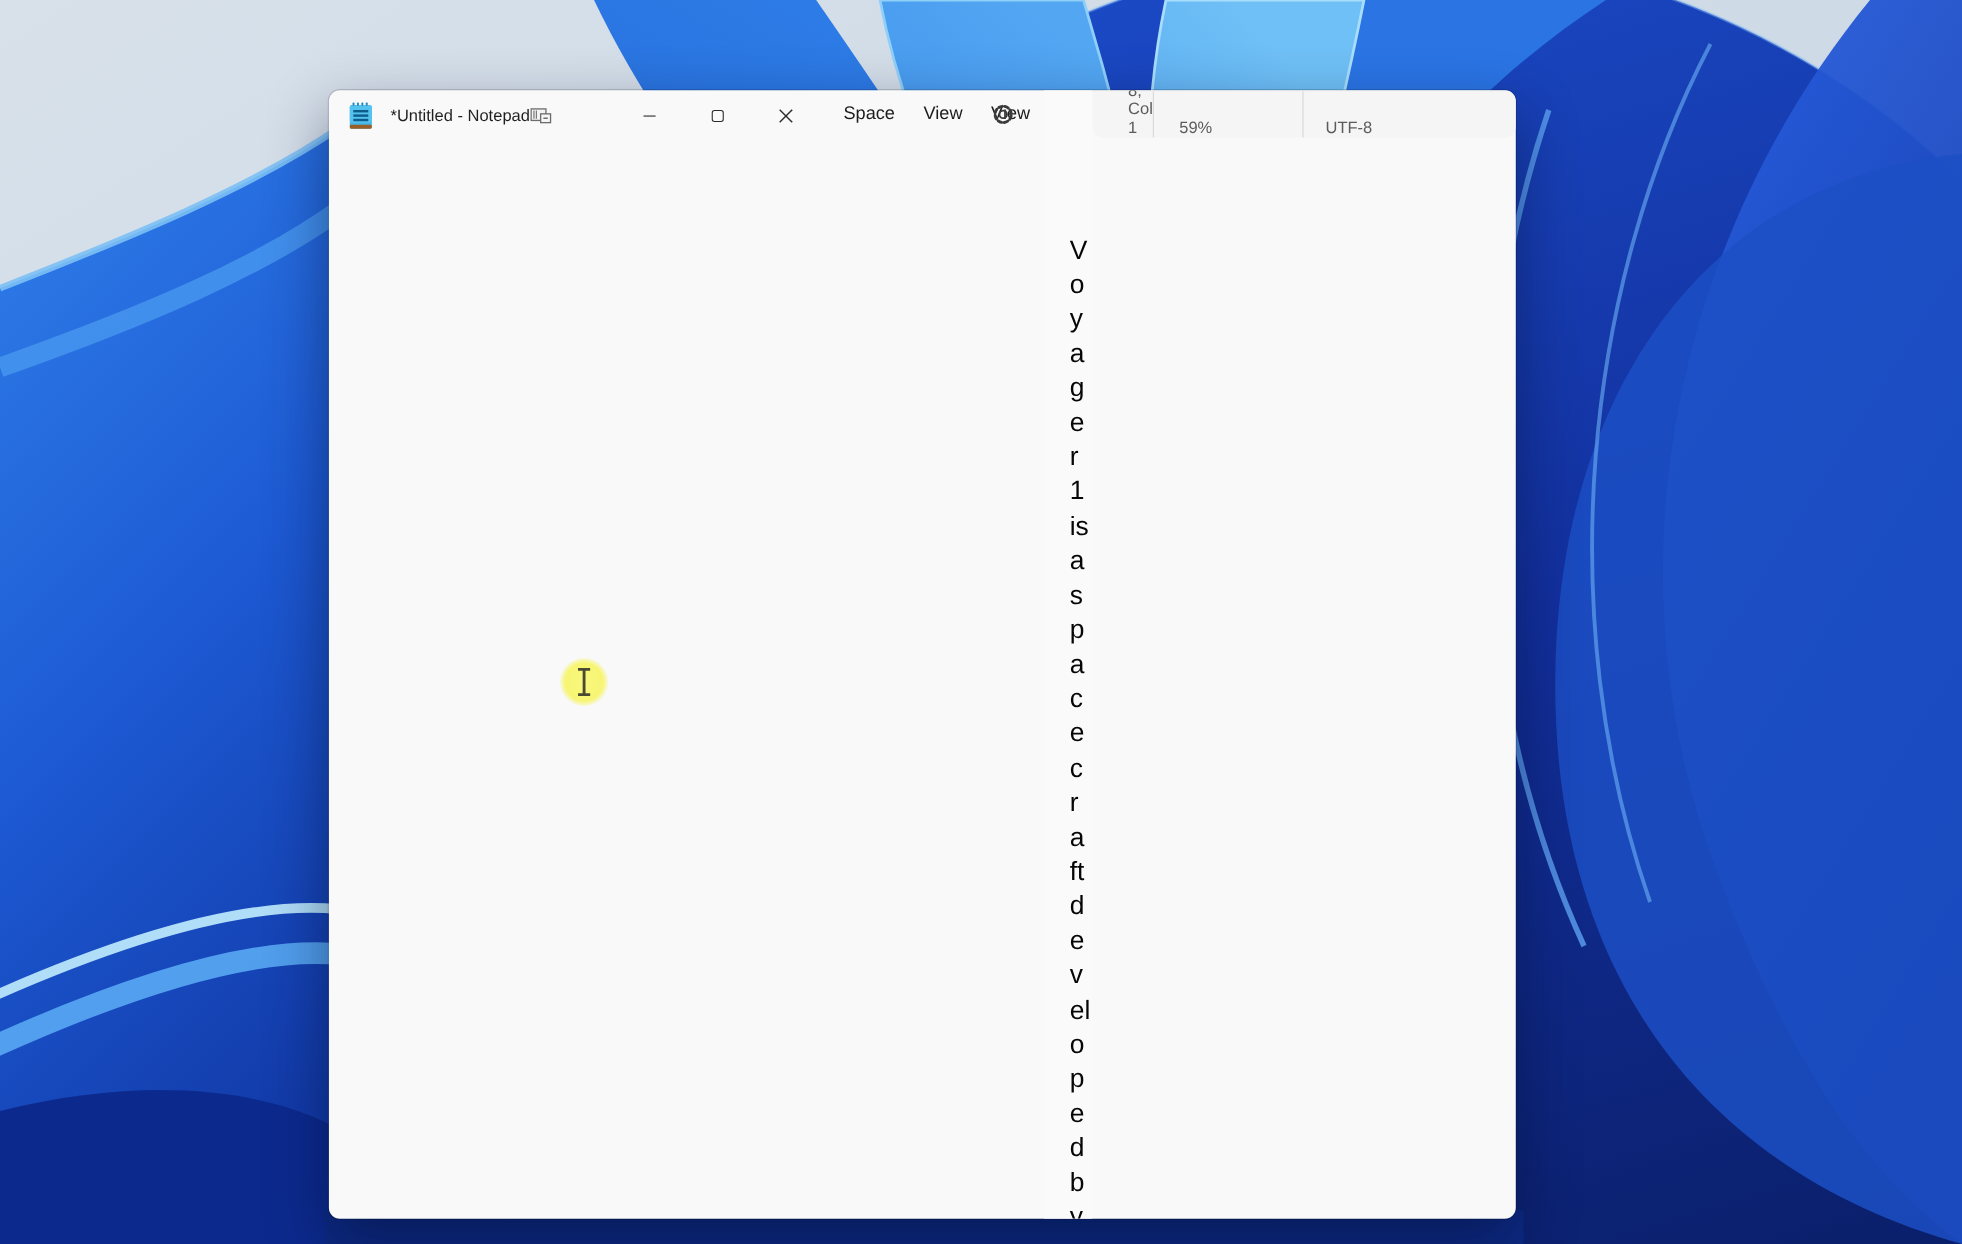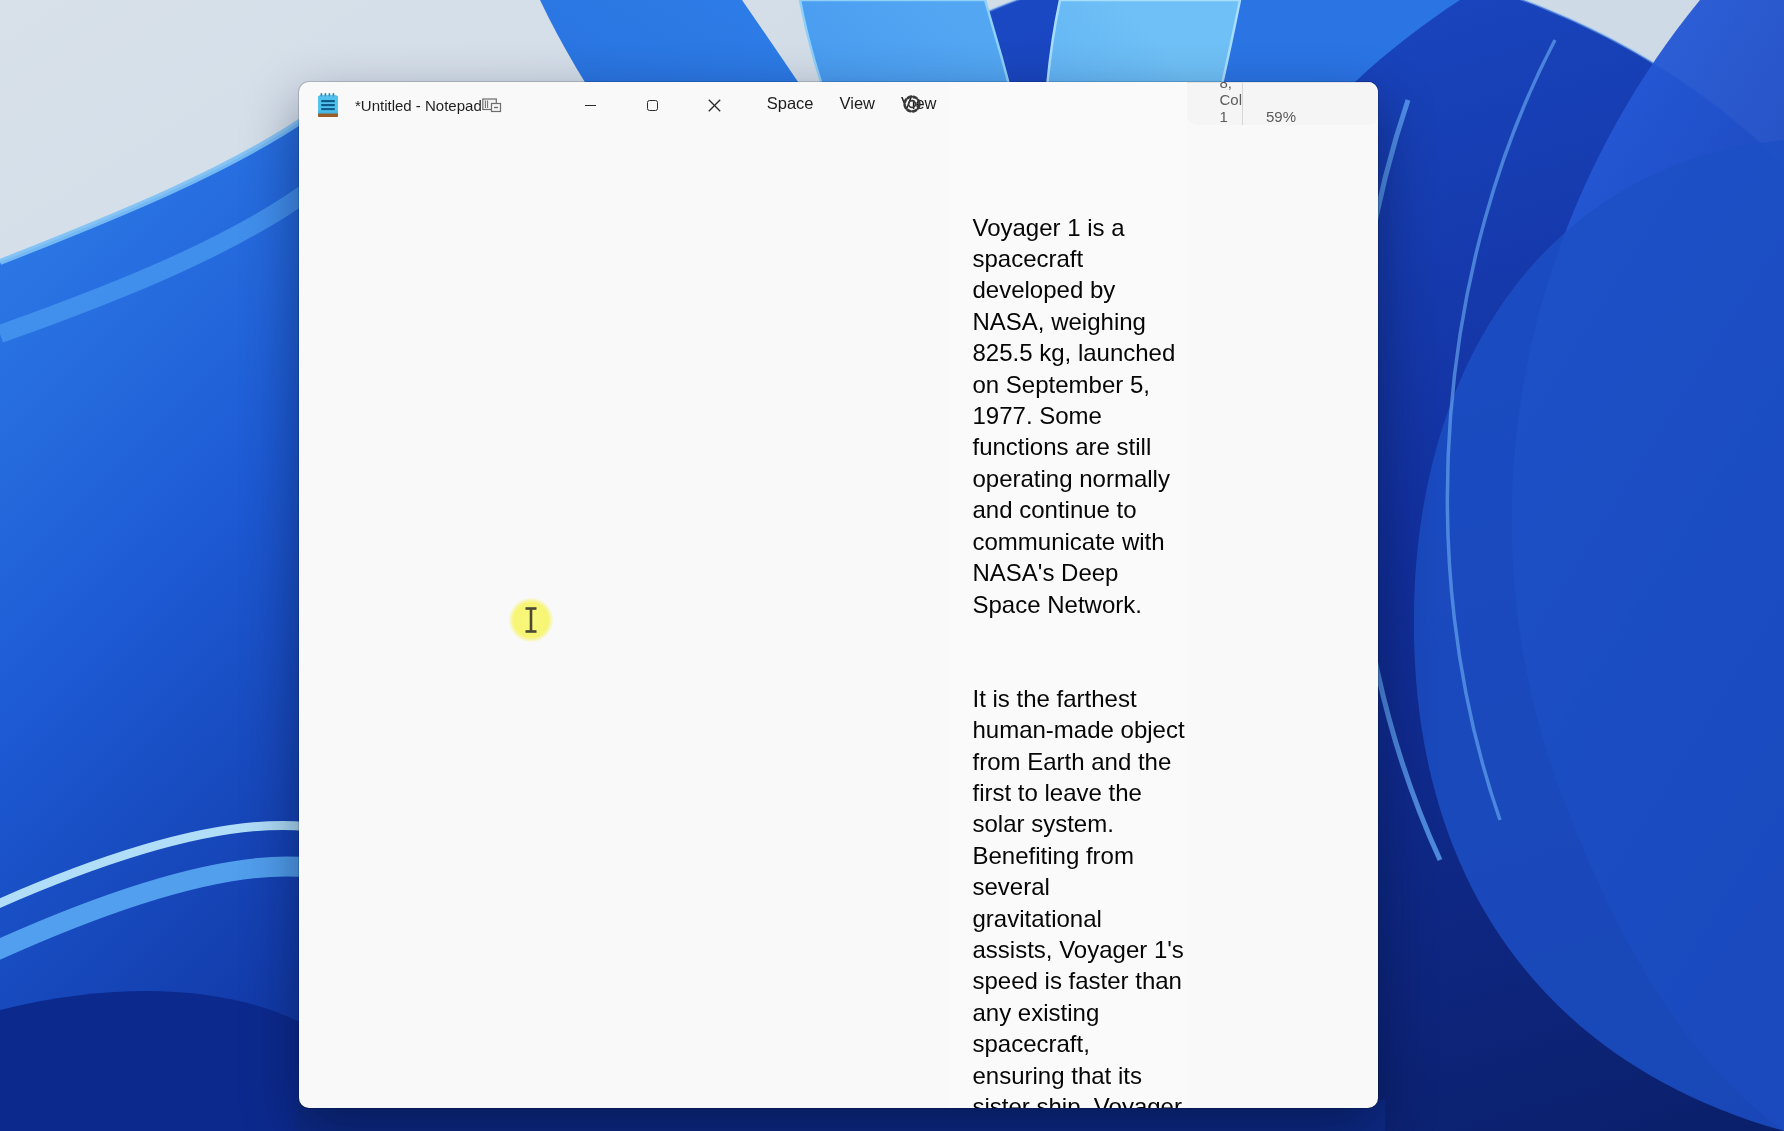--- a/index.html
+++ b/index.html
@@ -196,20 +196,23 @@
 
 https://www.nasa.gov</div>
 
     <div class="statusbar">
       <div class="seg seg-1">
         <span>Ln 8, Col 1</span>
       </div>
       <div class="seg seg-2">
         <span>59%</span>
       </div>
+      <div class="seg seg-4">
+        <span>UTF-8</span>
+      </div>
     </div>
   </div>
 
   <div class="cursor-wrap">
     <div class="cursor-highlight"></div>
     <svg class="ibeam" width="16" height="28" viewBox="0 0 16 28">
       <line x1="8" y1="3" x2="8" y2="25" stroke="#4a4a33" stroke-width="2.6"></line>
       <line x1="2.5" y1="2.5" x2="13.5" y2="2.5" stroke="#4a4a33" stroke-width="2.6"></line>
       <line x1="2.5" y1="25.5" x2="13.5" y2="25.5" stroke="#4a4a33" stroke-width="2.6"></line>
     </svg>

